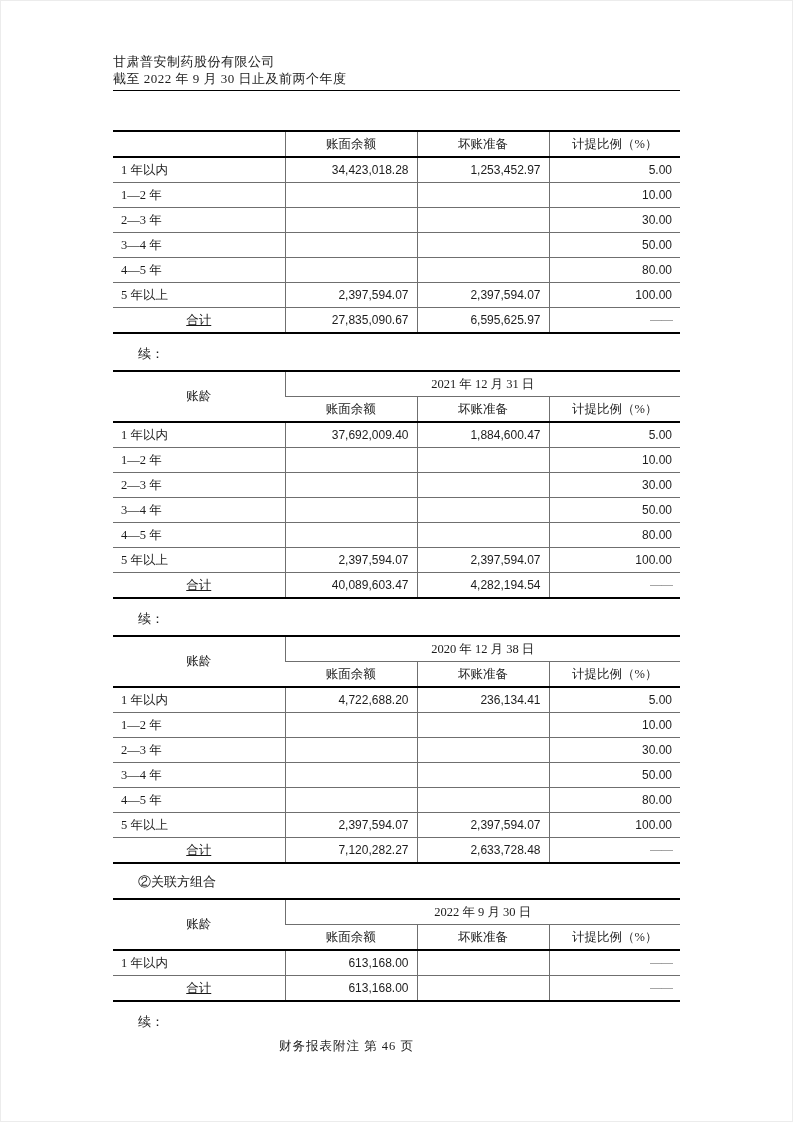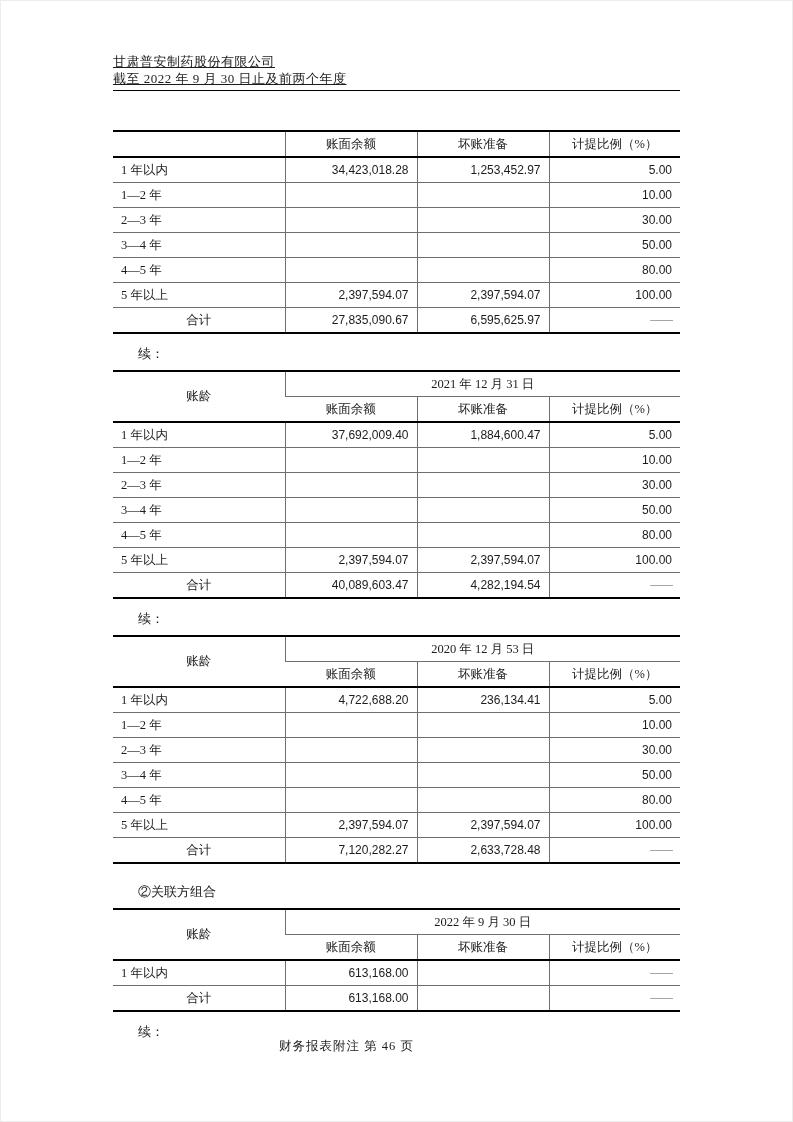--- a/index.html
+++ b/index.html
@@ -4,47 +4,47 @@
 <style>
   * { margin:0; padding:0; box-sizing:border-box; }
   html,body { background:#fff; }
   body { font-family:"Liberation Serif","DejaVu Serif",serif; color:#1c1c1c; }
   .page {
     position:relative; width:793px; height:1122px; background:#fff;
     box-shadow: inset 0 0 0 1px #ececec; overflow:hidden;
   }
   .content { margin:0 113px; width:567px; }
 
-  .doc-header { padding-top:53px; font-size:13px; line-height:17px; letter-spacing:0.5px;text-decoration:underline; }
+  .doc-header { padding-top:53px; font-size:13px; line-height:17px; letter-spacing:0.5px; }
   .header-rule { margin-top:3px; border-top:1.5px solid #000; height:0; }
 
   table.fin {
     border-collapse:collapse; table-layout:fixed; width:567px;
     border-top:2px solid #000; border-bottom:2px solid #000;
     font-size:12.5px;
   }
   table.fin.t1 { margin-top:39px; }
   table.fin.mt  { margin-top:8px; }
   .fin col.c1 { width:172px; } .fin col.c2 { width:132px; }
   .fin col.c3 { width:132px; } .fin col.c4 { width:131px; }
   .fin th, .fin td { border-left:1px solid #6f6f6f; padding:3.5px 8px; height:23px; font-weight:normal; }
   .fin th:first-child, .fin td:first-child { border-left:none; }
   .fin thead th { text-align:center; }
   .fin thead th.date { border-bottom:1px solid #6f6f6f; }
   .fin thead tr.subhead th { border-bottom:2px solid #000; }
   .fin thead th.corner { border-bottom:2px solid #000; vertical-align:middle; }
   .fin tbody td { border-bottom:1px solid #6f6f6f; }
   .fin tbody tr:last-child td { border-bottom:none; }
   .fin td.label { text-align:left;margin-left:43px; }
-  .fin td.label.total { text-align:center; }
+  .fin td.label.total { text-align:center;text-decoration:underline; }
   .fin td.num { text-align:right; font-family:"Liberation Sans","DejaVu Sans",sans-serif; font-size:12px; }
   .fin td.num.dash { color:#9b9b9b; letter-spacing:-1px; }
 
   .cont-label { margin-top:12px; padding-left:25px; font-size:13px; line-height:16px; }
-  .section-label { margin-top:20px; padding-left:25px; font-size:13px; line-height:16px; }
+  .section-label { margin-top:10px; padding-left:25px; font-size:13px; line-height:16px; }
 
   .page-footer {
     position:absolute; left:0; top:1038px; width:693px;
     text-align:center; font-size:12.5px; letter-spacing:1px;
   }
 </style>
 </head>
 <body>
 
 <div class="page">
@@ -188,21 +188,21 @@
     <table class="fin mt">
       <colgroup>
           <col class="c1">
           <col class="c2">
           <col class="c3">
           <col class="c4">
         </colgroup>
       <thead>
           <tr>
             <th class="corner" rowspan="2">账龄</th>
-            <th class="date" colspan="3">2020 年 12 月 53 日</th>
+            <th class="date" colspan="3">2020 年 12 月 38 日</th>
           </tr>
           <tr class="subhead">
             <th class="col">账面余额</th>
             <th class="col">坏账准备</th>
             <th class="col">计提比例（%）</th>
           </tr>
         </thead>
         <tbody>
           <tr>
             <td class="label">1 年以内</td>

